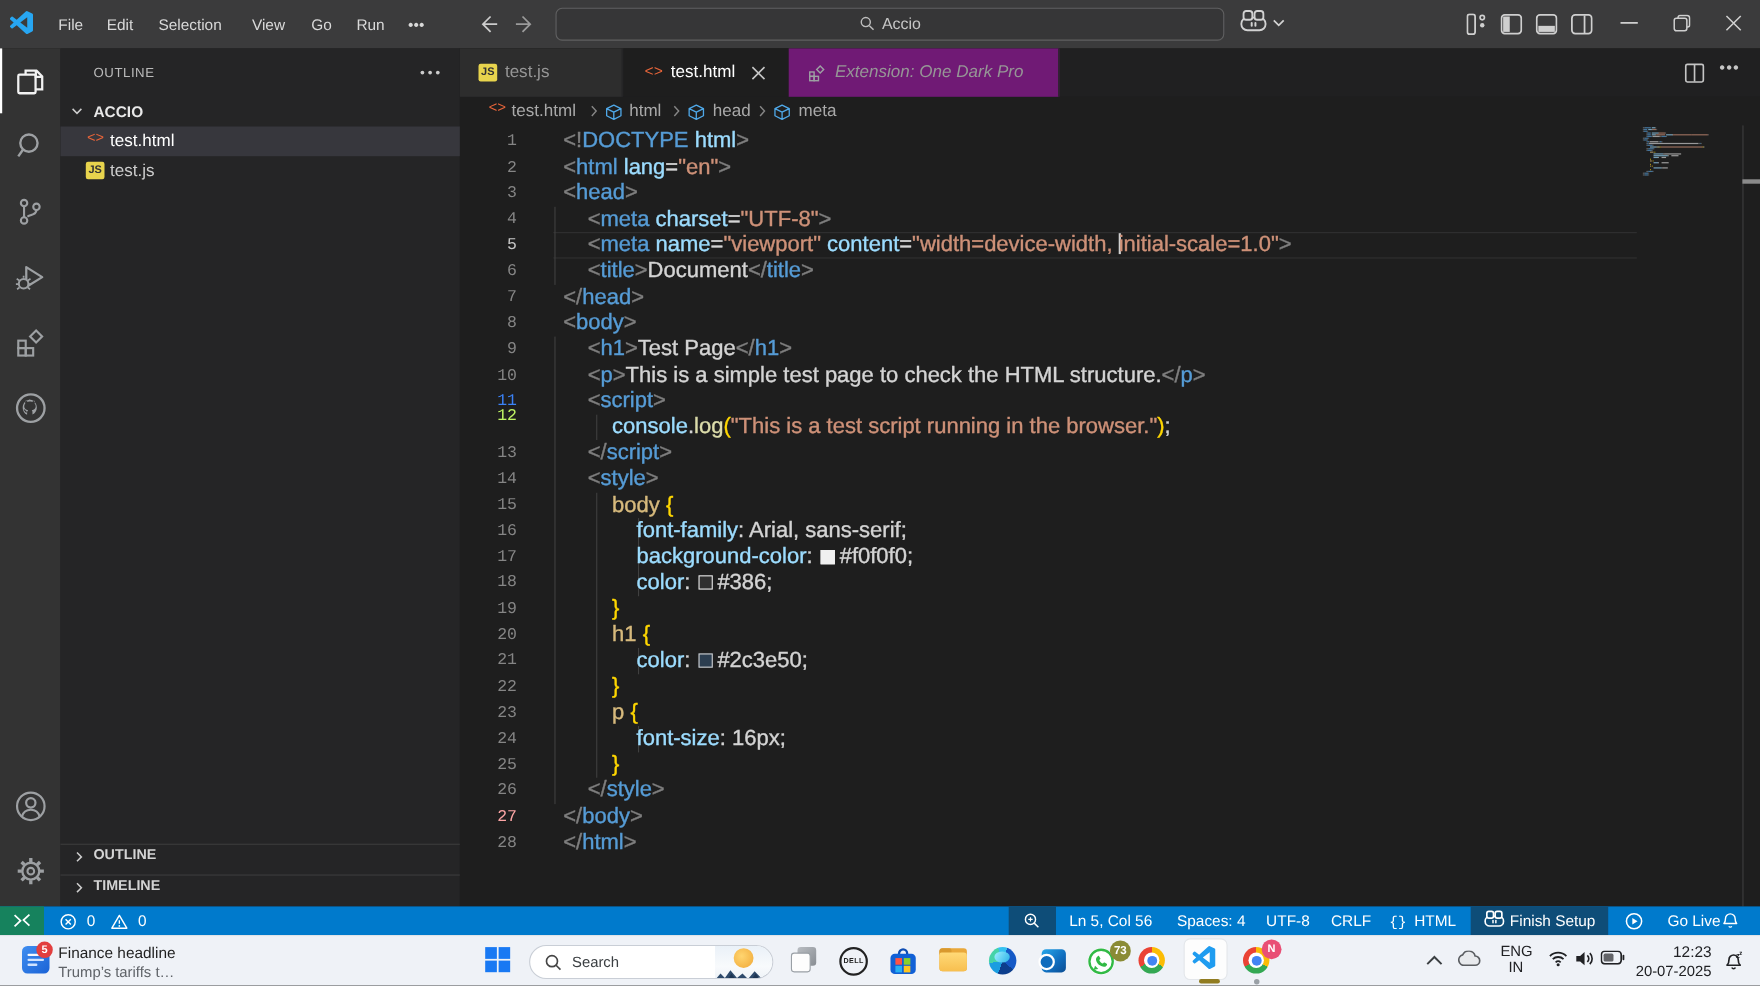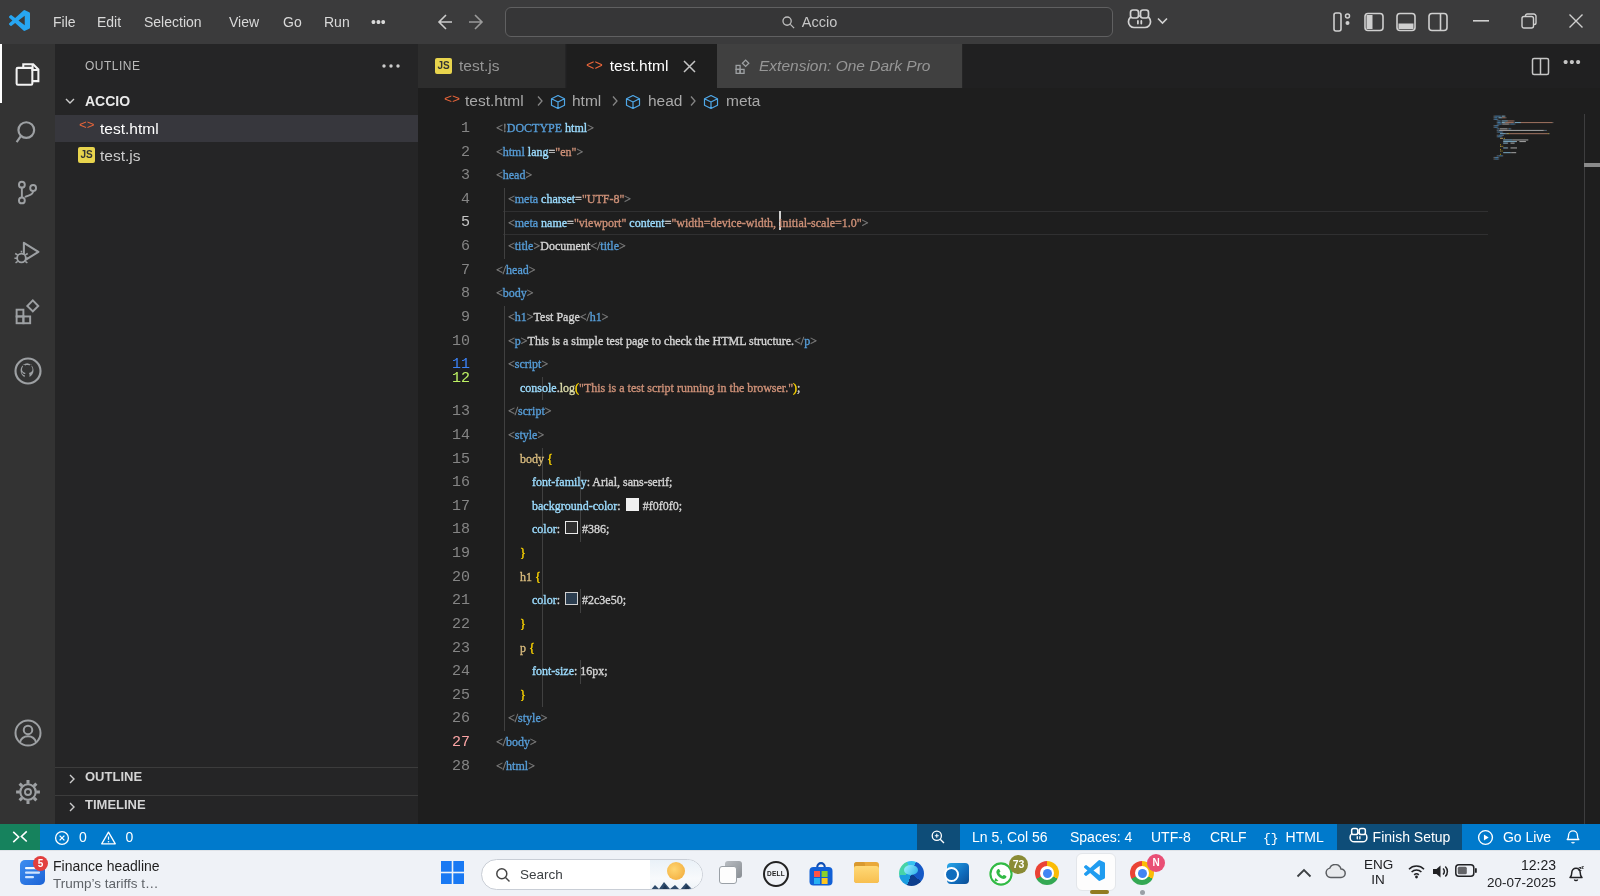--- a/index.html
+++ b/index.html
@@ -5,22 +5,22 @@
  font-family:"Liberation Sans",sans-serif;-webkit-font-smoothing:antialiased}
 .abs{position:absolute}
 #titlebar{position:absolute;left:0;top:0;width:1600px;height:44px;background:#3b3b3c;color:#d6d6d6}
 .menu{position:absolute;top:0;height:56px;line-height:44px;font-size:14px;color:#d9d9d9}
 #cmd{position:absolute;left:505px;top:7px;width:608px;height:30px;background:#363637;
  border:1px solid #606061;border-radius:6px;color:#c6c6c6;font-size:14.5px;text-align:center;line-height:28px}
 #activity{position:absolute;left:0;top:44px;width:55px;height:780px;background:#333333}
 #sidebar{position:absolute;left:55px;top:44px;width:363px;height:780px;background:#252526;color:#cccccc}
 #tabstrip{position:absolute;left:418px;top:44px;width:1182px;height:44px;background:#202021}
 .tab{position:absolute;top:0;height:44px;font-size:15.5px;display:flex;align-items:center}
-.cl{position:absolute;left:496px;height:23.62px;line-height:23.62px;white-space:pre;
- font-family:Liberation Serif, serif;font-size:12px;-webkit-text-stroke:0.35px}
+.cl{position:absolute;left:512px;height:23.62px;line-height:23.62px;white-space:pre;
+ font-family:Liberation Sans, sans-serif;font-size:20px;-webkit-text-stroke:0.35px}
 .ln{position:absolute;width:52px;left:418px;text-align:right;height:23.62px;line-height:23.62px;
  font-family:"Liberation Mono",monospace;font-size:15px}
 .ig{position:absolute;width:1px;background:#404040}
 .sw{display:inline-block;width:13px;height:13px;border:1px solid;vertical-align:-1px;margin:0 4px 0 2px}
 .cur{display:inline-block;width:2px;height:19px;background:#d0d0d0;vertical-align:-3px;margin-right:-2px}
 .g{color:#7f7f7f}.b{color:#569cd6}.lb{color:#9cdcfe}.o{color:#ce9178}.w{color:#d4d4d4}
 .y{color:#ffd700}.t{color:#d7ba7d}.fn{color:#dcdcaa}
 #statusbar{position:absolute;left:0;top:824px;width:1600px;height:26px;background:#007acc;color:#fff;font-size:14px}
 .sb{position:absolute;top:0;height:26px;line-height:26px;white-space:nowrap}
 #taskbar{position:absolute;left:0;top:850px;width:1600px;height:46px;background:#eff2f7;border-top:1px solid #dfe3e8}
@@ -168,21 +168,21 @@
  <span style="margin-left:17px;width:17px;height:16px;background:#e8d44d;color:#333;font-size:10px;font-weight:bold;text-align:center;line-height:16px;border-radius:2px">JS</span>
  <span style="margin-left:7px;color:#969696">test.js</span>
     </div>
 <div class="tab" style="left:149px;width:150px;background:#1e1e1e">
  <span style="margin-left:19px;font-family:'Liberation Mono',monospace;font-size:14px;color:#e8653a">&lt;&gt;</span>
  <span style="margin-left:7px;color:#ffffff">test.html</span>
  <svg style="margin-left:14px" width="15" height="15" viewBox="0 0 15 15">
         <path d="M2 2 L13 13 M13 2 L2 13" stroke="#c5c5c5" stroke-width="1.5"></path>
       </svg>
     </div>
-<div class="tab" style="left:299px;width:246px;background:#404040;border-right:1px solid #252526">
+<div class="tab" style="left:299px;width:246px;background:#701a75;border-right:1px solid #252526">
  <span style="margin-left:17px">
         <svg style="margin:0 8px 0 0" width="17" height="17" viewBox="0 0 24 24">
  <rect x="3" y="10.5" width="5.6" height="5.6" stroke="#9da0a3" stroke-width="1.8" fill="none"></rect>
  <rect x="3" y="16.1" width="5.6" height="5.6" stroke="#9da0a3" stroke-width="1.8" fill="none"></rect>
  <rect x="8.6" y="16.1" width="5.6" height="5.6" stroke="#9da0a3" stroke-width="1.8" fill="none"></rect>
  <rect x="13.2" y="4.2" width="6.4" height="6.4" transform="rotate(45 16.4 7.4)" stroke="#9da0a3" stroke-width="1.8" fill="none"></rect>
         </svg>
       </span>
  <span style="font-style:italic;color:#969696">Extension: One Dark Pro</span>
     </div>
@@ -427,21 +427,21 @@
  <rect x="3.5" y="2" width="8" height="8" rx="2.4" stroke="#fff" stroke-width="2" fill="#0e4d78"></rect>
  <rect x="13.5" y="2" width="8" height="8" rx="2.4" stroke="#fff" stroke-width="2" fill="#0e4d78"></rect>
  <rect x="10" y="12" width="1.8" height="4.4" rx="0.9" fill="#fff"></rect>
  <rect x="13.4" y="12" width="1.8" height="4.4" rx="0.9" fill="#fff"></rect>
       </svg>Finish Setup</div>
 <div class="sb" style="left:1477px">
  <svg style="display:inline-block;vertical-align:-4px" width="17" height="17" viewBox="0 0 16 16">
         <circle cx="8" cy="8" r="6.5" stroke="#fff" stroke-width="1.3" fill="none"></circle>
         <path d="M6.5 5.2 L11 8 L6.5 10.8 Z" fill="#fff"></path>
       </svg>
- <span style="margin-left:5px">Go Live</span>
+ <span style="margin-left:18px">Go Live</span>
 </div>
 <svg class="abs" style="left:1565px;top:5px" width="16" height="16" viewBox="0 0 16 16">
  <path d="M8 1.8 a4.4 4.4 0 0 1 4.4 4.4 c0 3 1.4 4.3 1.4 4.3 H2.2 s1.4-1.3 1.4-4.3 A4.4 4.4 0 0 1 8 1.8 Z" stroke="#fff" stroke-width="1.3" fill="none" stroke-linejoin="round"></path>
  <path d="M6.7 13 a1.4 1.4 0 0 0 2.6 0" stroke="#fff" stroke-width="1.2" fill="none"></path>
     </svg>
 </div>
 <div id="taskbar"></div>
 <div class="ticon" style="left:20px;top:860px;width:25px;height:25px;border-radius:5px;background:linear-gradient(135deg,#3f8ef0,#1b63d6)">
  <svg width="25" height="25" viewBox="0 0 25 25">
       <rect x="5" y="7" width="15" height="2.2" rx="1" fill="#fff" opacity="0.95"></rect>

